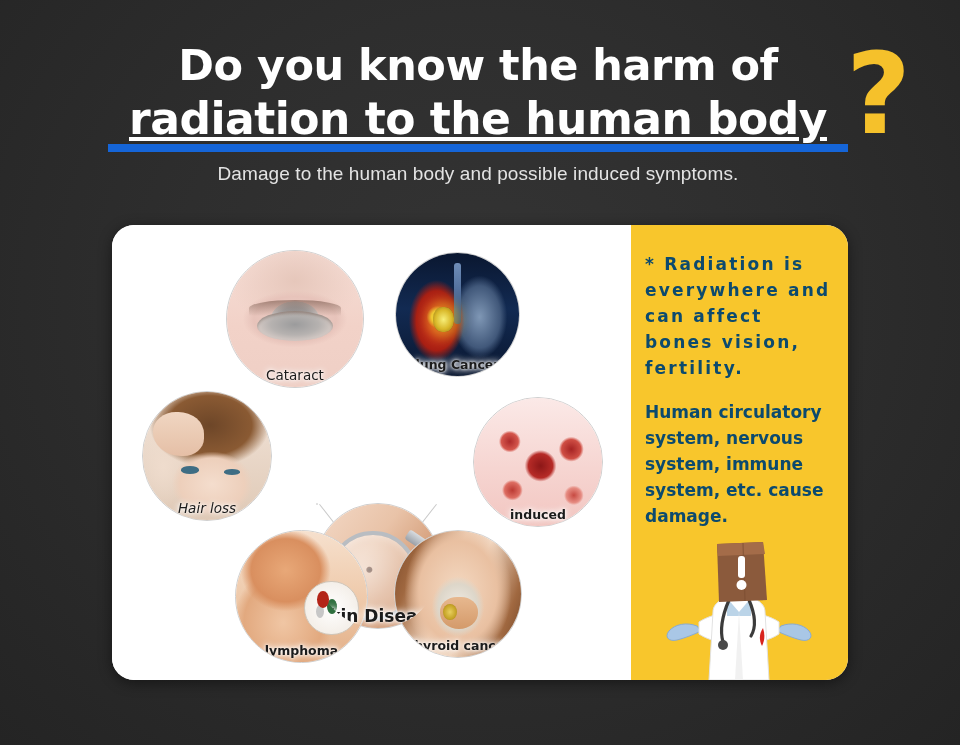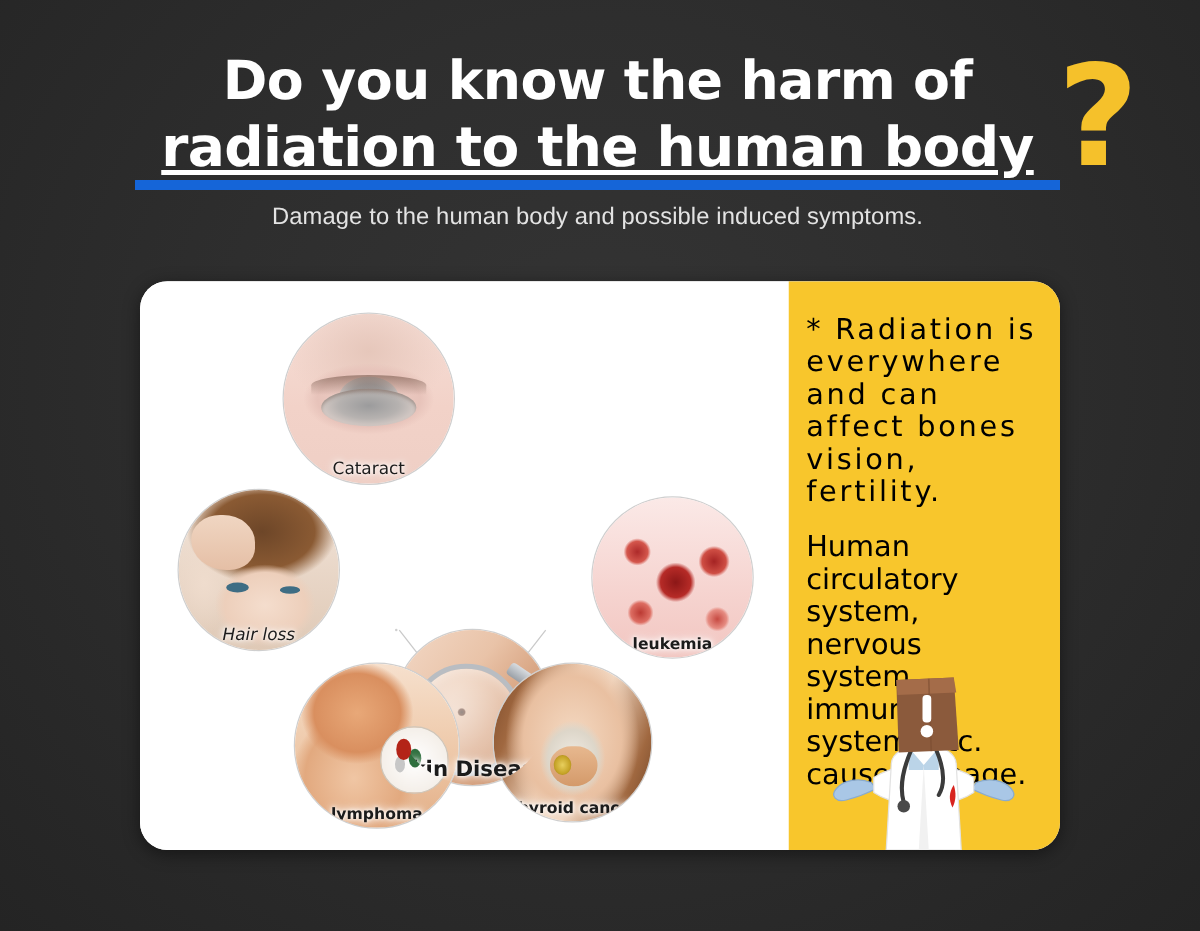--- a/index.html
+++ b/index.html
@@ -293,24 +293,25 @@
     content: "";
     position: absolute;
     left: 38%; top: 58%;
     width: 11%; height: 13%;
     border-radius: 50%;
     background: radial-gradient(#e8cf5e 0%, #c6a427 60%, #8c731a 100%);
   }
 
   
   .info-para {
-    color: #000000;
+    color: #0c4a6e;
     font-family: "DejaVu Sans", sans-serif;
-    font-size: 23px;
+    font-size: 17px;
     line-height: 26px;
+    font-weight: bold;
   }
   .info-para.spaced { letter-spacing: 2.2px; margin-bottom: 18px; }
 
   
   #doctor {
     position: absolute;
     left: 8px; bottom: 0;
     width: 200px; height: 150px;
   }
 </style>
@@ -340,36 +341,40 @@
     <div class="connector" style="left:198px; top:341px; width:58px; transform:rotate(180deg);"></div>
     <div class="connector" style="left:334px; top:341px; width:58px;"></div>
     <div class="connector" style="left:253px; top:347px; width:74px; transform:rotate(128deg);"></div>
     <div class="connector" style="left:279px; top:347px; width:74px; transform:rotate(52deg);"></div>
 
     <div class="node big-cap" style="left:114px; top:25px; width:138px; height:138px;">
       <div class="art art-eye"></div>
       <div class="caption">Cataract</div>
     </div>
 
+    <div class="node" style="left:283px; top:27px; width:125px; height:125px;">
+      <div class="art art-lung"></div>
+      <div class="caption">lung Cancer</div>
+    </div>
 
     <div class="node big-cap" style="left:30px; top:166px; width:130px; height:130px;font-style:italic;">
       <div class="art art-hair"></div>
       <div class="caption">Hair loss</div>
     </div>
 
     <div class="node center" style="left:204px; top:278px; width:0; height:0;"></div>
 
     <div class="node center" style="left:203px; top:278px; width:126px; height:126px;">
       <div class="art art-skin"></div>
       <div class="caption">Skin Disease</div>
     </div>
 
     <div class="node" style="left:361px; top:172px; width:130px; height:130px;">
       <div class="art art-blood"></div>
-      <div class="caption">leukemia</div>
+      <div class="caption">induced</div>
     </div>
 
     <div class="node" style="left:123px; top:305px; width:133px; height:133px;">
       <div class="art art-lymph"></div>
       <div class="caption">lymphoma</div>
     </div>
 
     <div class="node" style="left:282px; top:305px; width:128px; height:128px;">
       <div class="art art-thyroid"></div>
       <div class="caption">Thyroid cancer</div>

